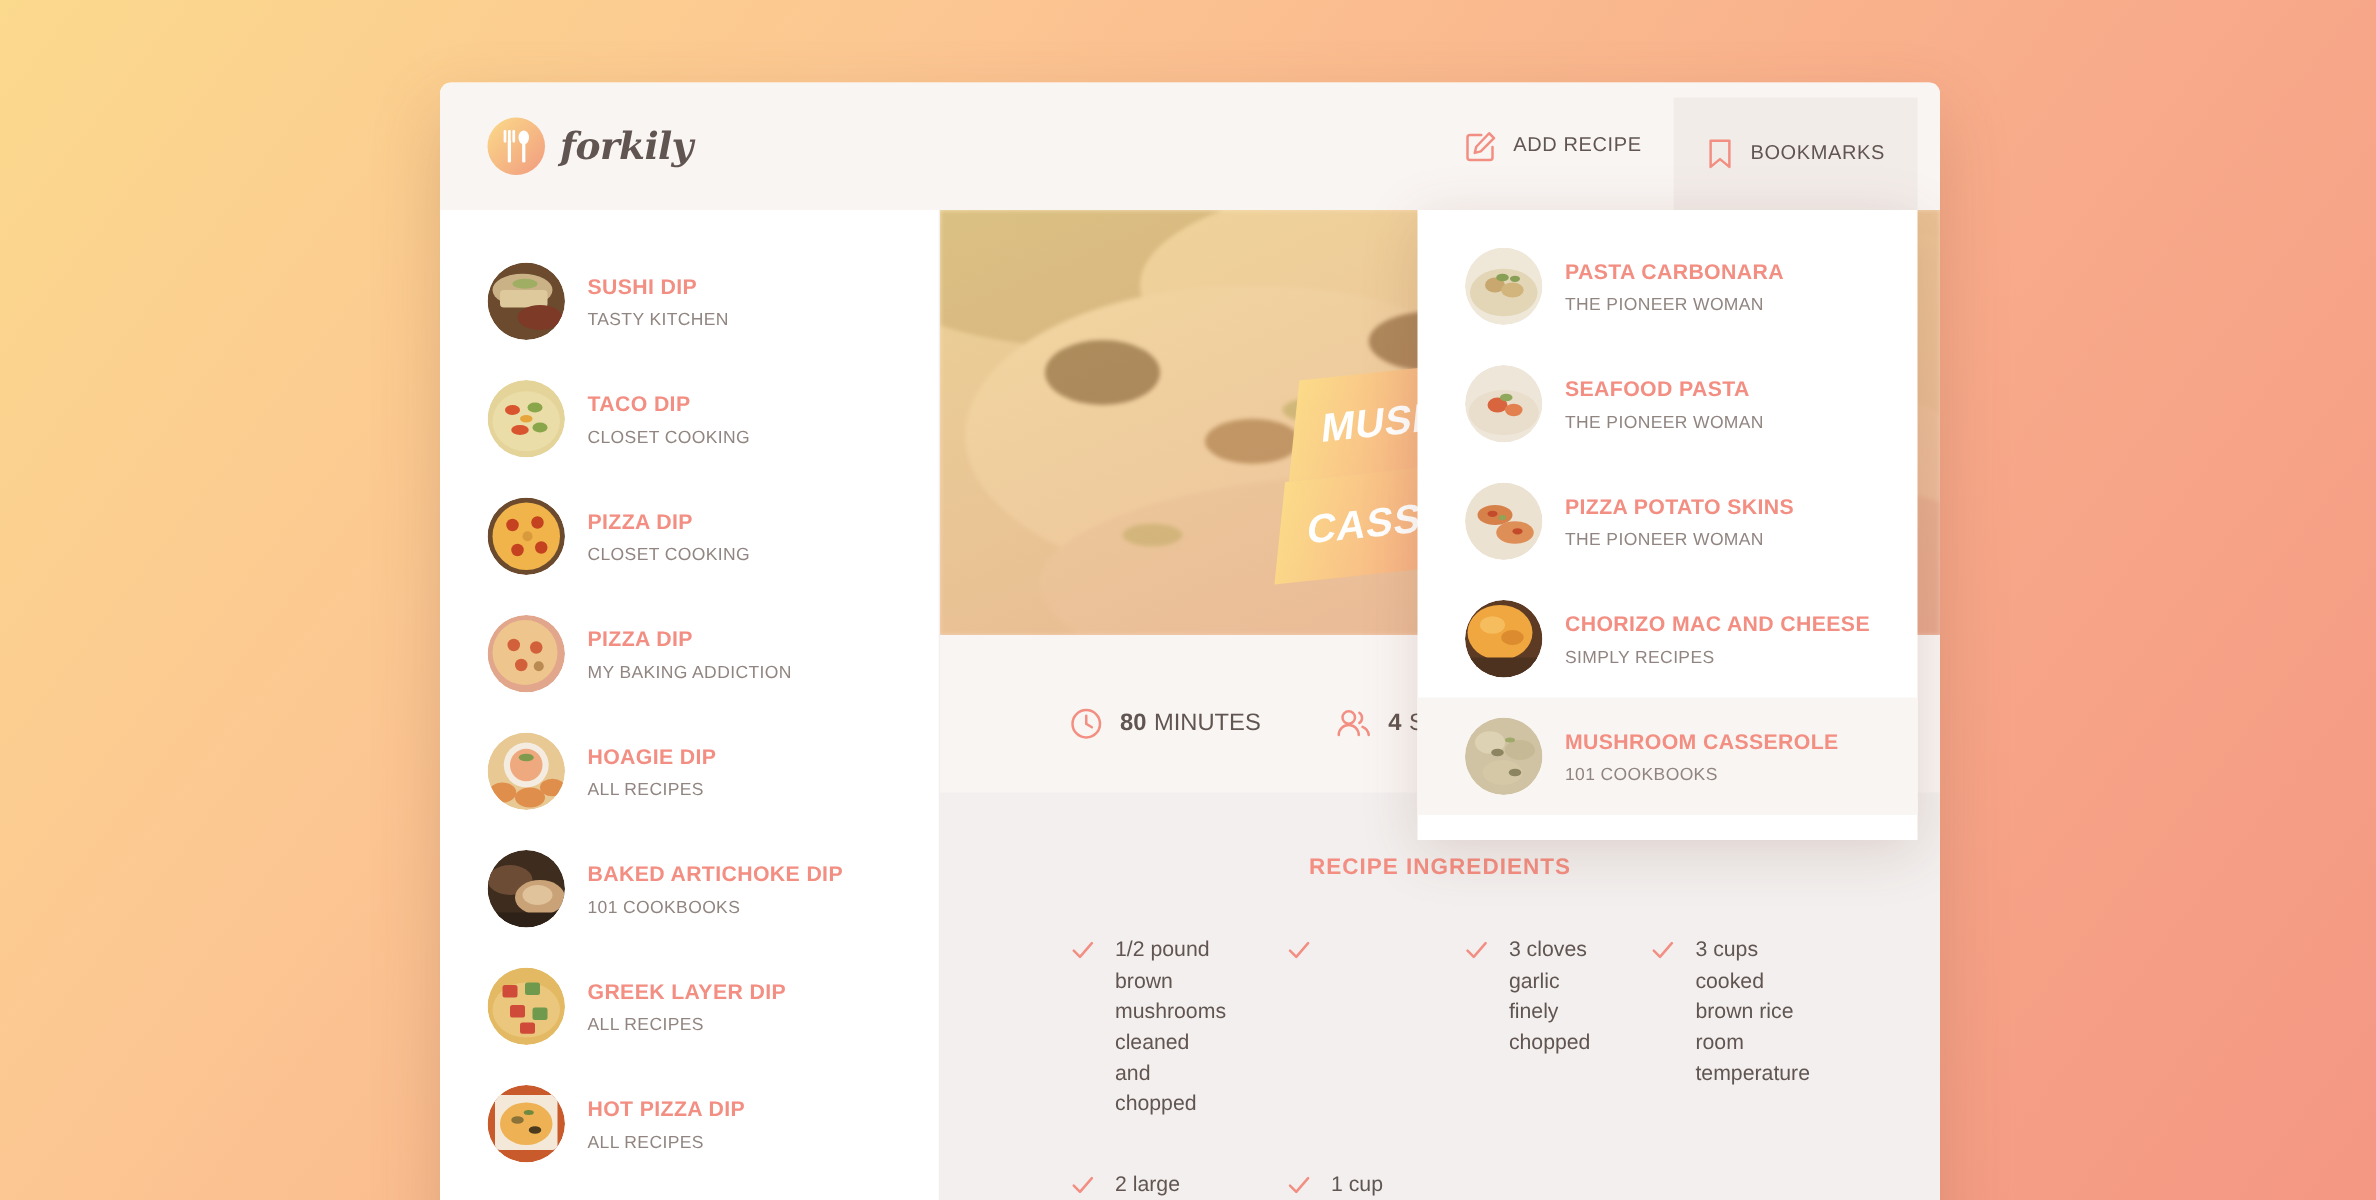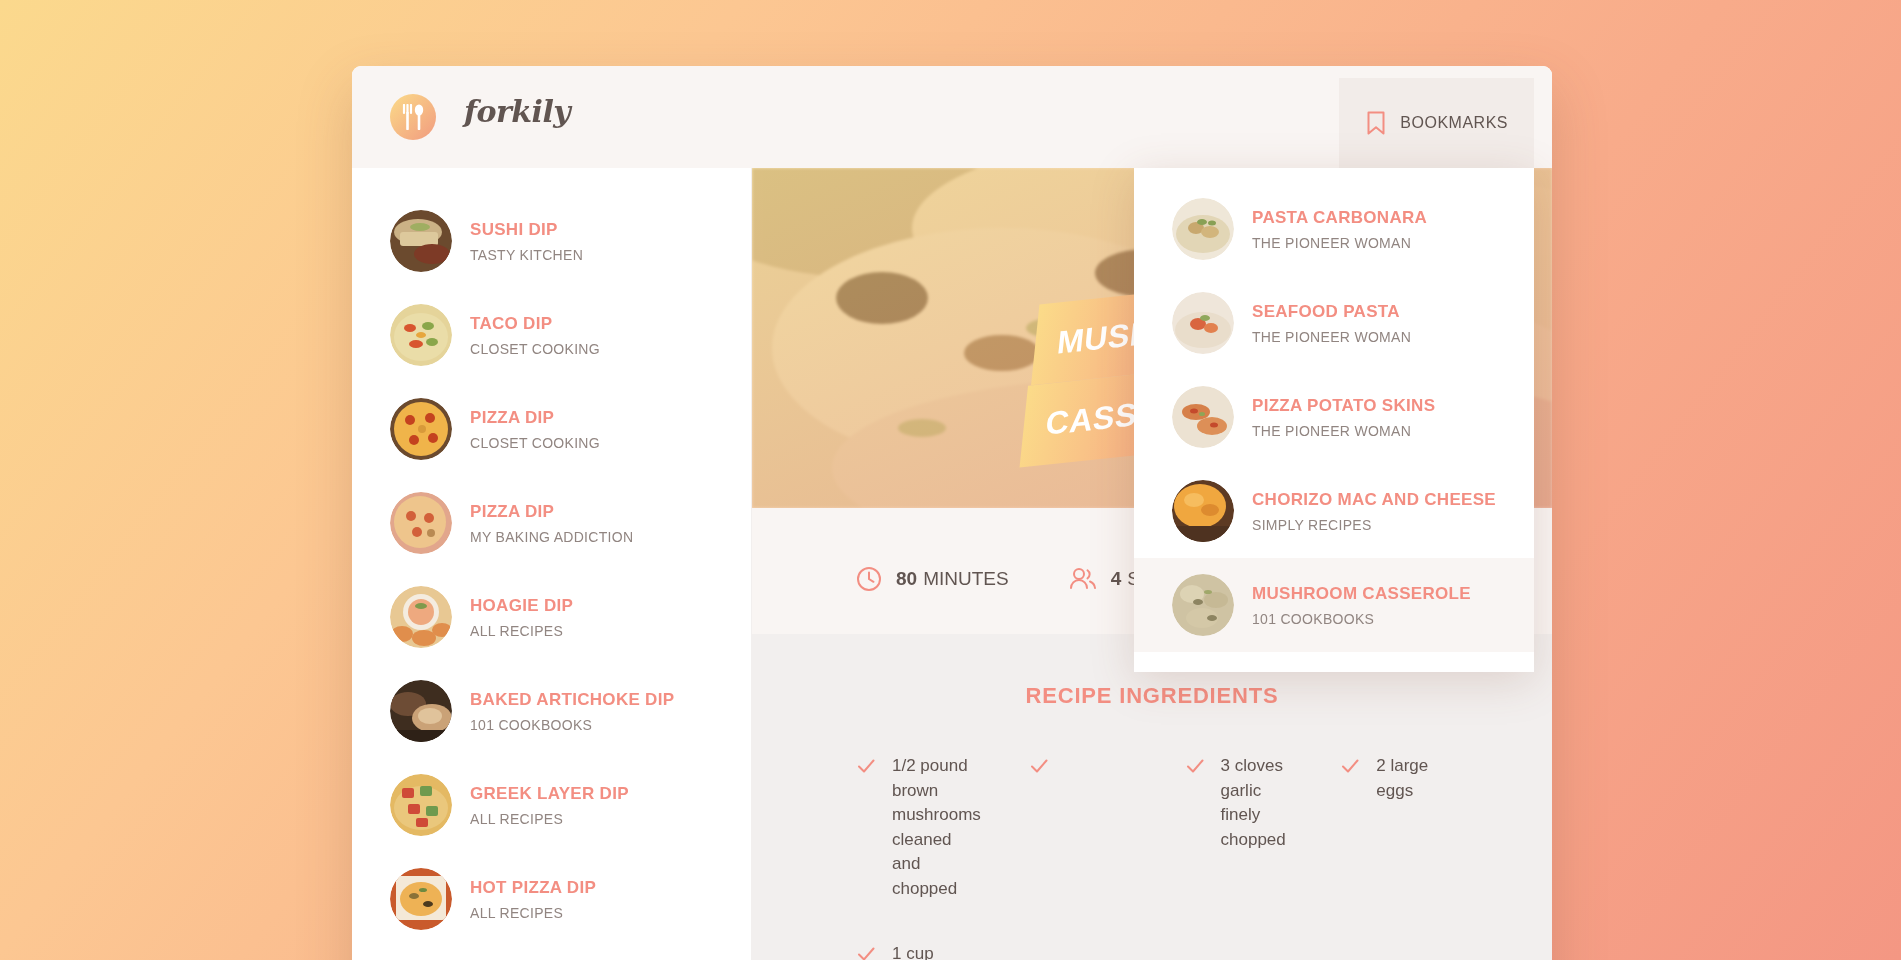--- a/index.html
+++ b/index.html
@@ -29,23 +29,23 @@
   
   .header {
     height: 102px;
     background: #f9f5f3;
     display: flex;
     align-items: center;
     flex: 0 0 102px;
     position: relative;
   }
   .logo-wrap {
-    display: flex; 
+    display: flex; align-items: center;
     margin-left: 38px;
-    gap: 28px;
+    gap: 12px;
   }
   .logo-badge {
     width: 46px; height: 46px; border-radius: 50%;
     background: linear-gradient(135deg, #fbdb89 0%, #f19b7f 100%);
     display: flex; align-items: center; justify-content: center;
   }
   .logo-text {
     font-family: "DejaVu Serif", serif;
     font-style: italic;
     font-weight: 700;
@@ -208,21 +208,21 @@
   .detail-text { text-transform: uppercase; color: #615551; }
 
   .recipe-ingredients {
     margin-top: 42px;
     padding: 46px 104px 52px;
     font-size: 17px;
     line-height: 1.45;
     background: #f2efee;
   }
   .heading-2 {
-    font-size: 22px;
+    font-size: 18px;
     font-weight: 700;
     color: #f38e82;
     text-transform: uppercase;
     letter-spacing: 0.8px;
     text-align: center;
     margin-bottom: 42px;
   }
   .ingredient-list {
     display: grid;
     grid-template-columns: 1fr 1fr 1fr 1fr;
@@ -265,20 +265,29 @@
           <path d="M6.5 9 L6.5 25" stroke="#fff" stroke-width="2.6" stroke-linecap="round"></path>
           <ellipse cx="18" cy="6" rx="4.2" ry="5.6" fill="#fff"></ellipse>
           <path d="M18 11 L18 25" stroke="#fff" stroke-width="2.6" stroke-linecap="round"></path>
         </svg>
       </span>
       <span class="logo-text">forkily</span>
     </div>
 
 
     <nav class="nav">
+      <button class="nav-btn">
+        <span>
+          <svg width="26" height="26" viewBox="0 0 26 26">
+            <path d="M22 13.5 V22 a2 2 0 0 1 -2 2 H4 a2 2 0 0 1 -2 -2 V6 a2 2 0 0 1 2 -2 h9" fill="none" stroke="#f38e82" stroke-width="2" stroke-linecap="round"></path>
+            <path d="M19.3 2.6 L23.2 6.5 L12.6 17.1 L7.8 18.3 L9 13.4 Z" fill="none" stroke="#f38e82" stroke-width="2" stroke-linejoin="round"></path>
+          </svg>
+        </span>
+        <span>ADD RECIPE</span>
+      </button>
       <button class="nav-btn is-active">
         <span>
           <svg width="22" height="26" viewBox="0 0 22 26">
             <path d="M3.5 2.5 h15 v21 l-7.5 -6.2 l-7.5 6.2 z" fill="none" stroke="#f38e82" stroke-width="2" stroke-linejoin="round"></path>
           </svg>
         </span>
         <span>BOOKMARKS</span>
       </button>
     </nav>
 
@@ -689,20 +698,28 @@
                 </svg>
             </span>
             <span class="ingredient-text">3 cloves garlic finely chopped</span>
           </li>
           <li class="ingredient">
             <span class="ingredient-icon">
               <svg width="20" height="20" viewBox="0 0 20 20">
                   <path d="M3 10.5 L8 15.5 L17.5 4.5" fill="none" stroke="#f38e82" stroke-width="2" stroke-linecap="round" stroke-linejoin="round"></path>
                 </svg>
             </span>
+            <span class="ingredient-text">3 cups cooked brown rice room temperature</span>
+          </li>
+          <li class="ingredient">
+            <span class="ingredient-icon">
+              <svg width="20" height="20" viewBox="0 0 20 20">
+                  <path d="M3 10.5 L8 15.5 L17.5 4.5" fill="none" stroke="#f38e82" stroke-width="2" stroke-linecap="round" stroke-linejoin="round"></path>
+                </svg>
+            </span>
             <span class="ingredient-text">2 large eggs</span>
           </li>
           <li class="ingredient">
             <span class="ingredient-icon">
               <svg width="20" height="20" viewBox="0 0 20 20">
                   <path d="M3 10.5 L8 15.5 L17.5 4.5" fill="none" stroke="#f38e82" stroke-width="2" stroke-linecap="round" stroke-linejoin="round"></path>
                 </svg>
             </span>
             <span class="ingredient-text">1 cup cottage cheese</span>
           </li>

